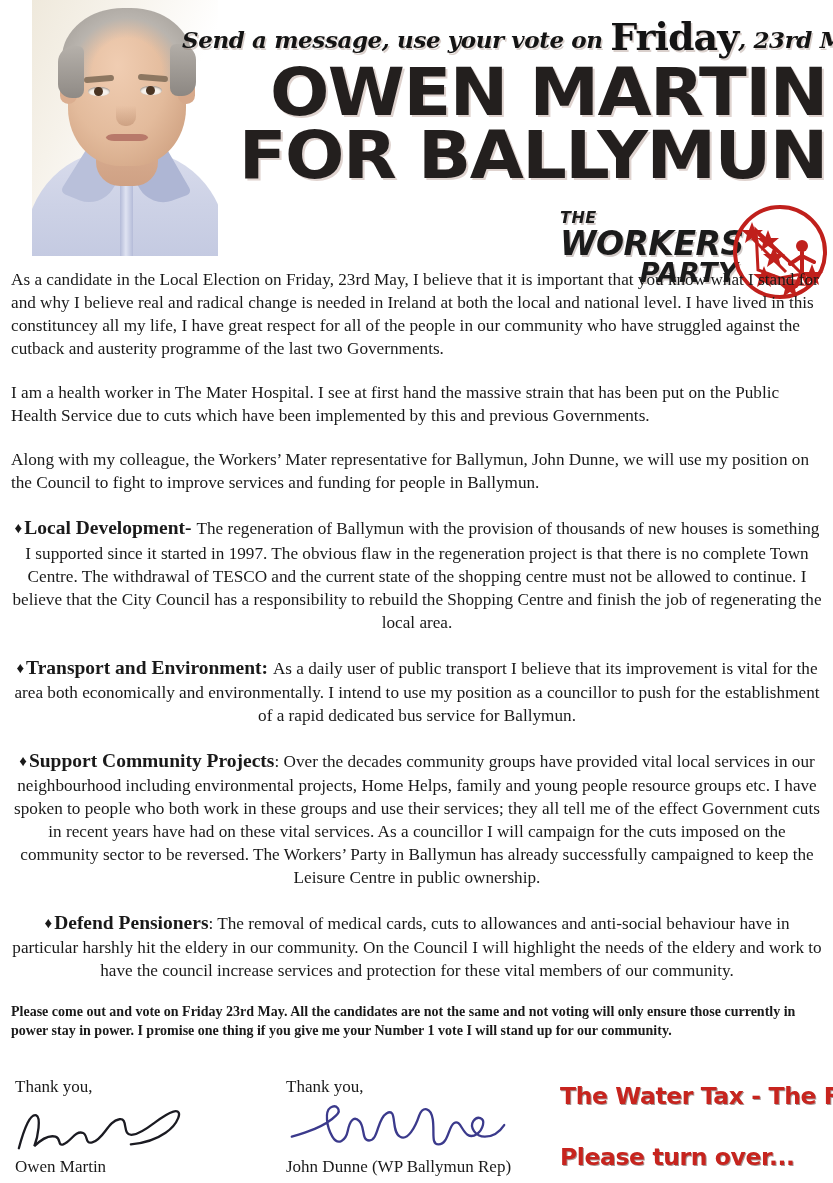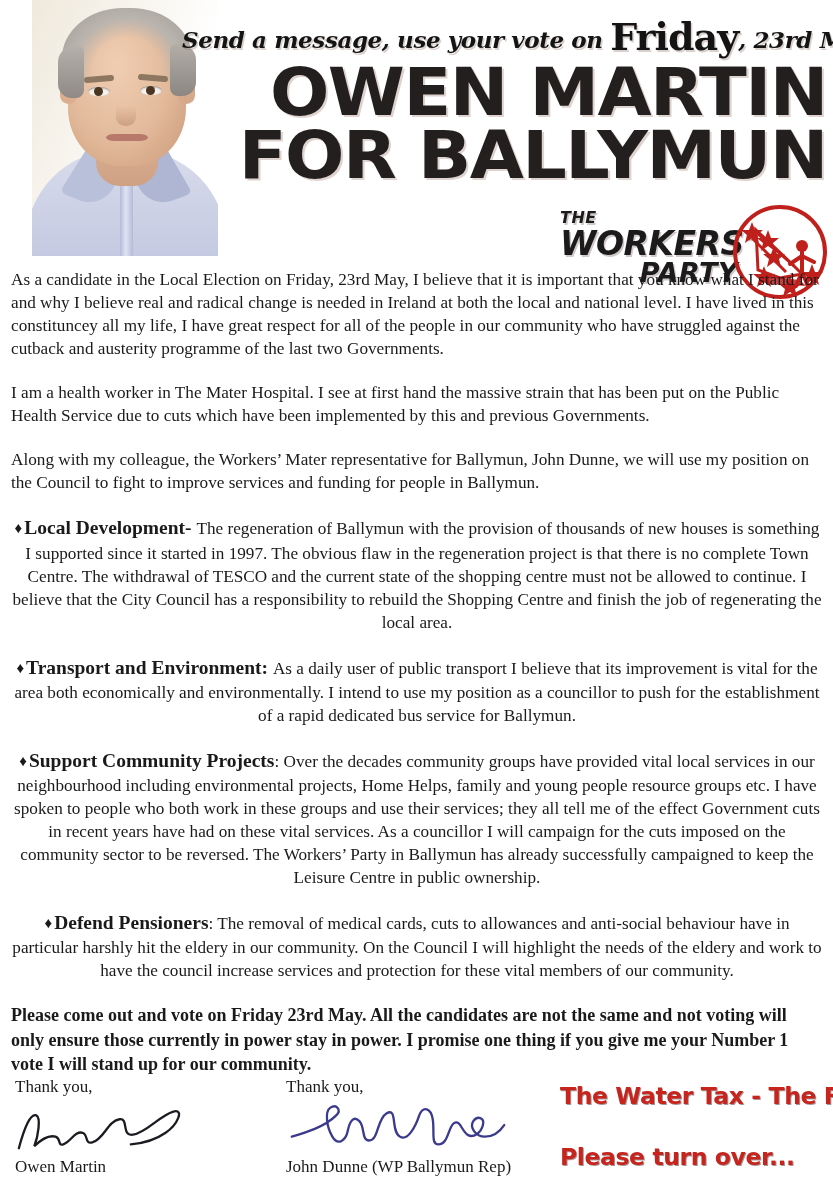--- a/index.html
+++ b/index.html
@@ -240,21 +240,21 @@
     font-weight: bold;
     font-size: 19.5px;
   }
   .bullet {
     font-size: 15px;
     vertical-align: 1px;
     padding-right: 2px;
   }
   .closing {
     margin: 12px 0 16px 0;
-    font-size: 18px;
+    font-size: 14px;
     line-height: 1.34;
     font-weight: bold;
   }
 
   
   .sign-area {
     position: absolute;
     left: 11px; top: 1078px;
     width: 812px;
     height: 105px;

